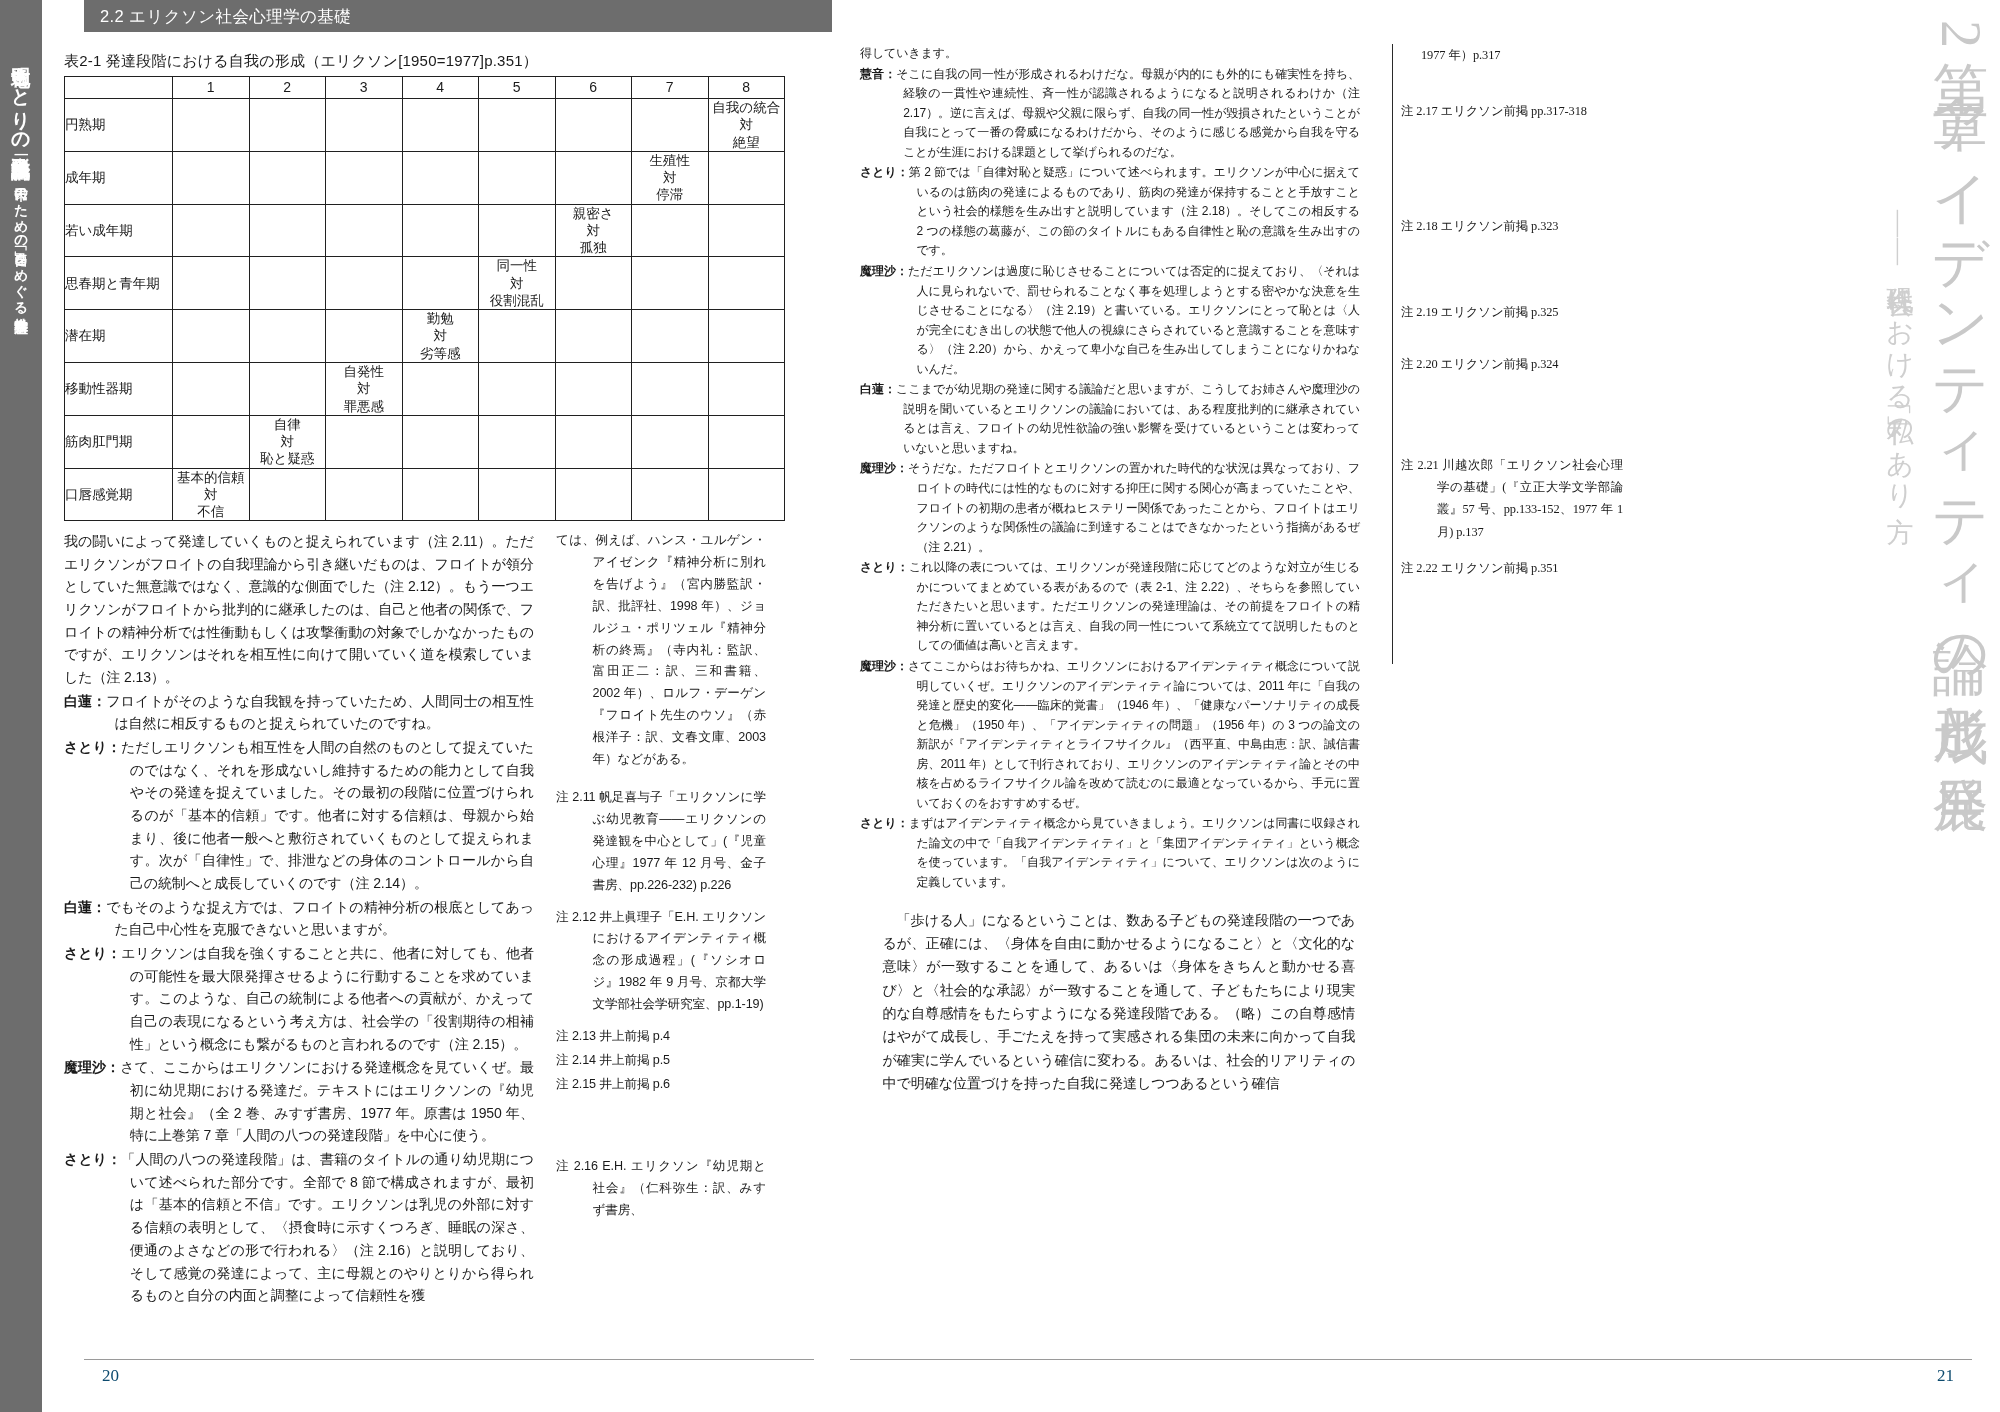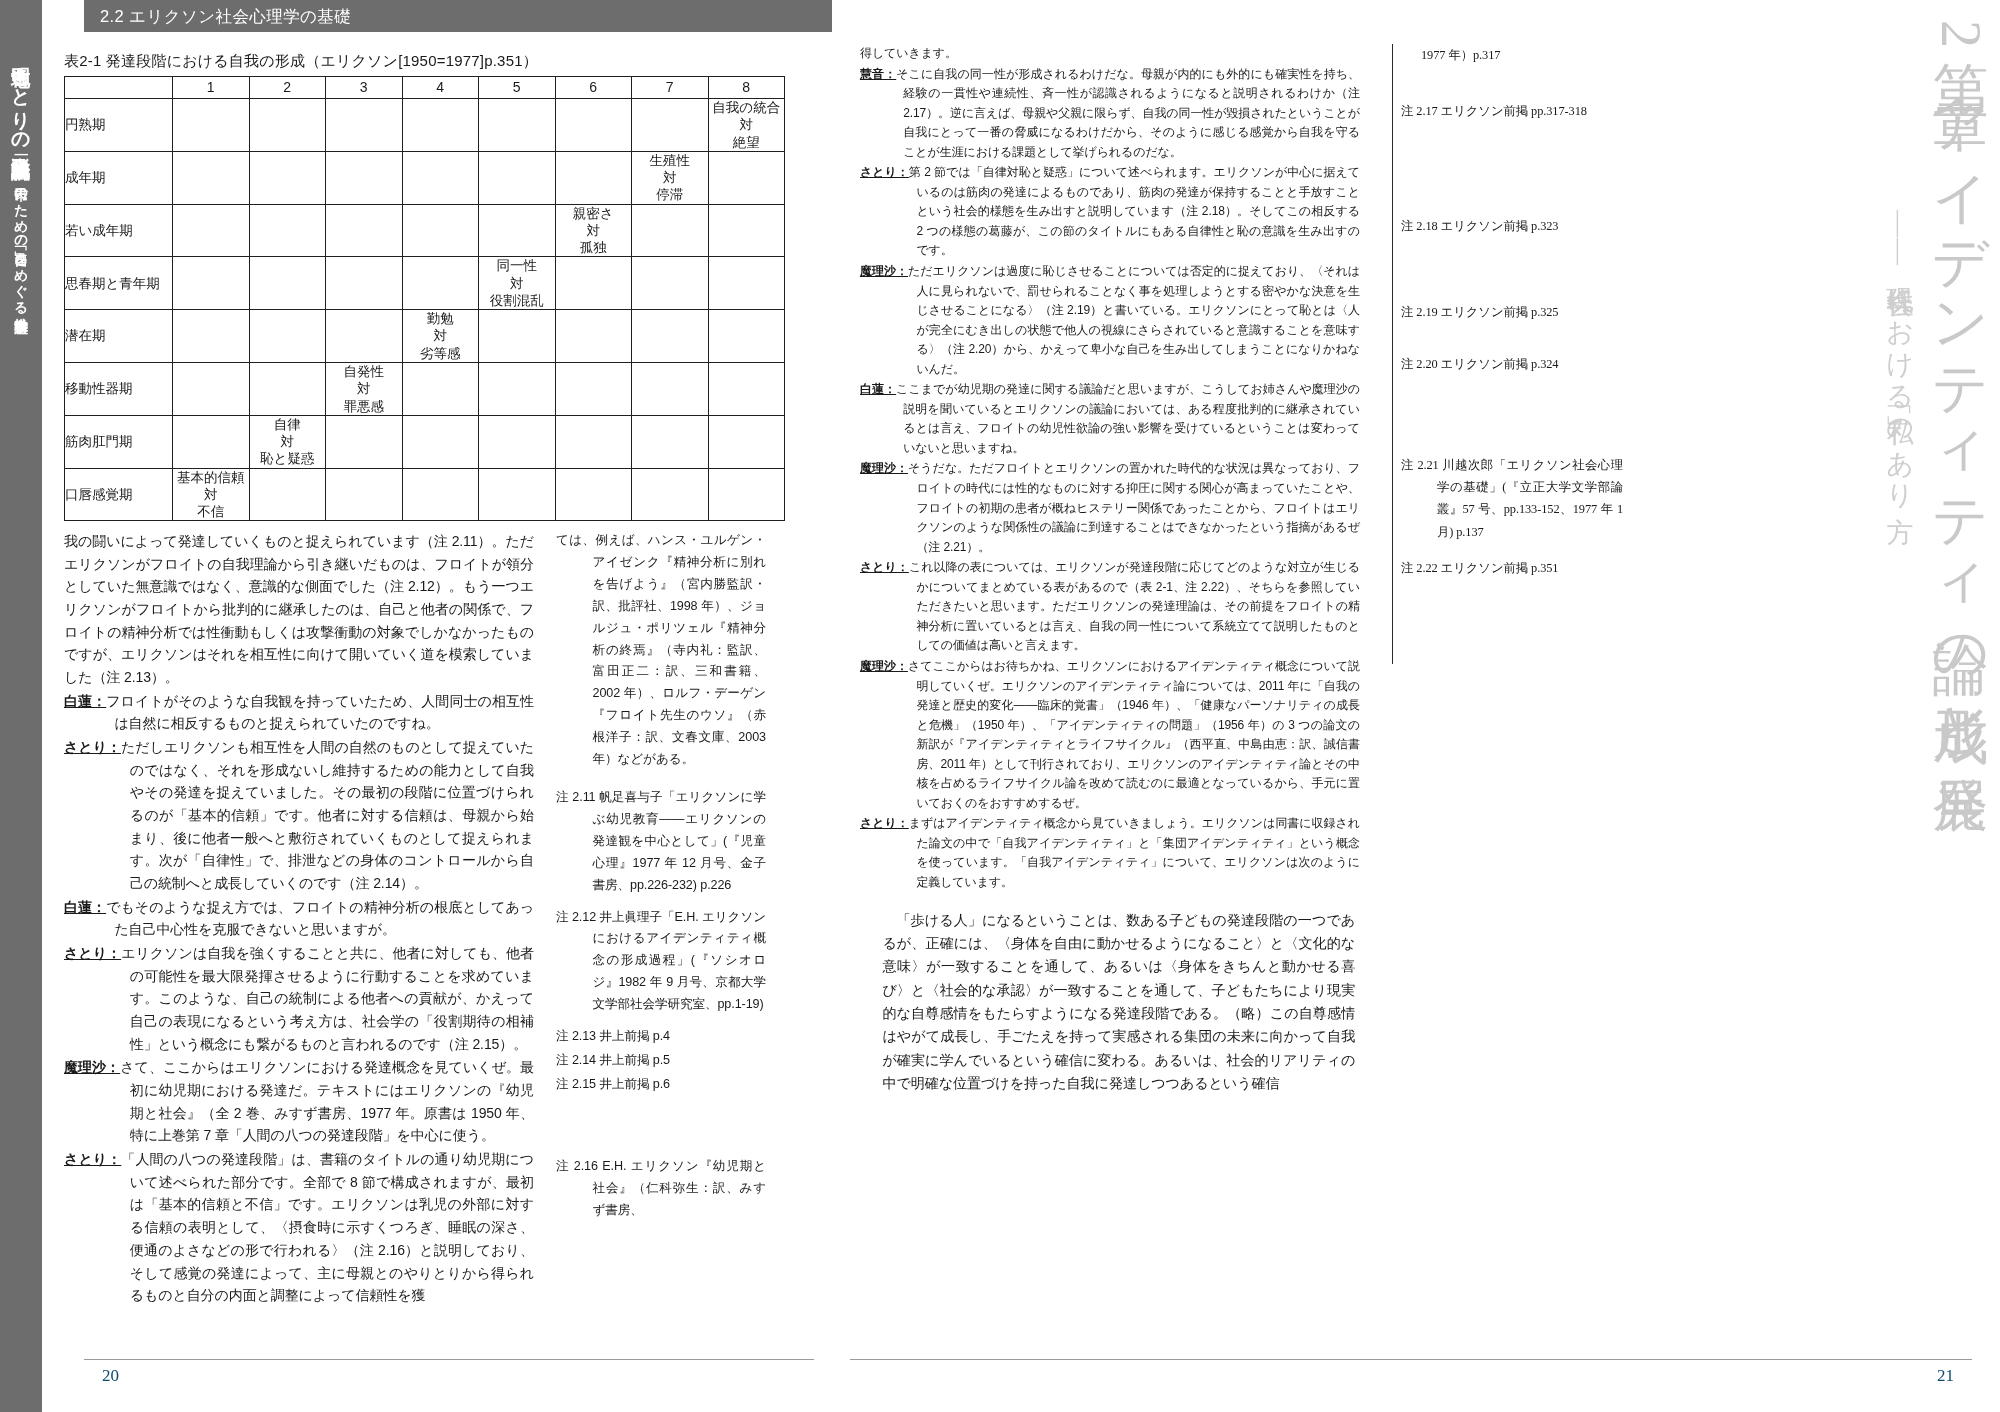--- a/index.html
+++ b/index.html
@@ -130,21 +130,21 @@
     text-justify: inter-character;
     letter-spacing: -0.1px;
   }
   p.dlg {
     padding-left: 4.7em;
     text-indent: -4.7em;
   }
   p.dlg.short { padding-left: 3.6em; text-indent: -3.6em; }
   p.cont { text-indent: 0; padding-left: 0; }
 
-  .spk { font-weight: 700; text-decoration: underline; }
+  .spk { font-weight: 700; }
 
   
   p.note {
     margin: 0 0 2px 0;
     font-size: 12.6px;
     line-height: 1.74;
     text-align: justify;
     padding-left: 2.9em;
     text-indent: -2.9em;
     letter-spacing: -0.1px;

